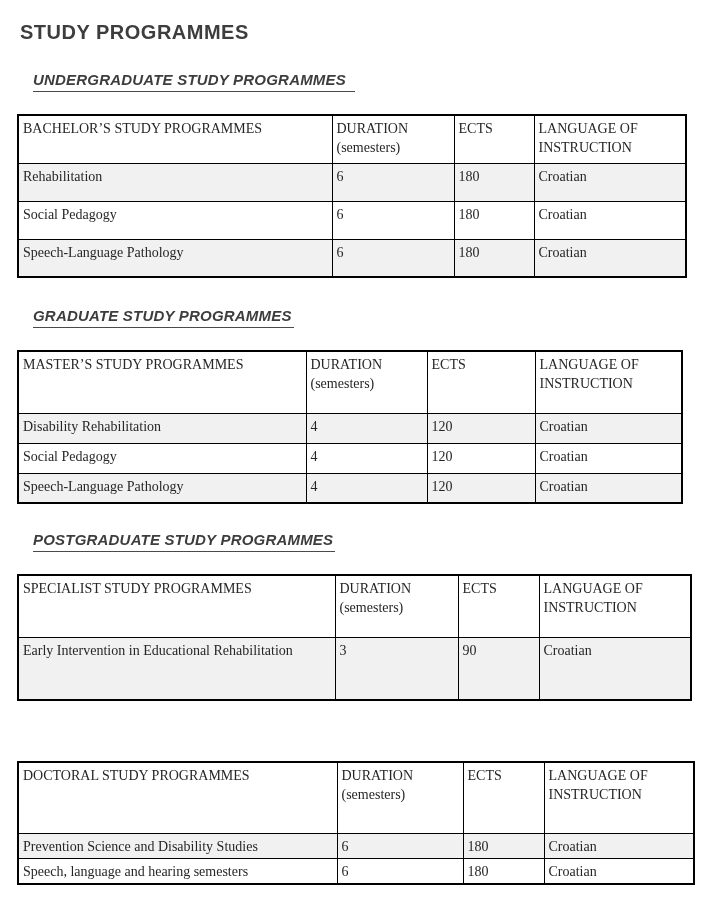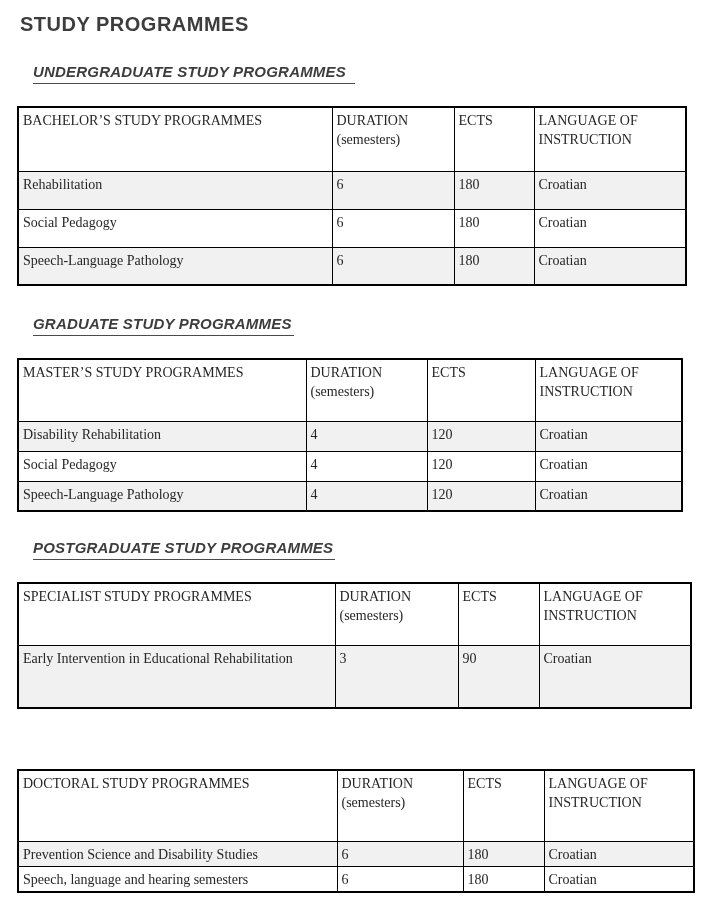--- a/index.html
+++ b/index.html
@@ -7,21 +7,21 @@
     padding: 0;
     background: #ffffff;
   }
   body {
     width: 719px;
     height: 899px;
     overflow: hidden;
     font-family: "Liberation Serif", serif;
   }
   .page {
-    padding: 13px 0 0 17px;
+    padding: 21px 0 0 17px;
   }
   .doc-title {
     font-family: "Liberation Sans", sans-serif;
     font-size: 20px;
     line-height: 22px;
     letter-spacing: 0.5px;
     color: #3d3d3d;
     margin: 0 0 0 3px;
   }
   .section-heading {
@@ -73,21 +73,21 @@
   .t1 { width: 668px; }
   .t1 .c1 { width: 314px; } .t1 .c2 { width: 122px; } .t1 .c3 { width: 80px; } .t1 .c4 { width: 152px; }
   .t2 { width: 664px; }
   .t2 .c1 { width: 288px; } .t2 .c2 { width: 121px; } .t2 .c3 { width: 108px; } .t2 .c4 { width: 147px; }
   .t3 { width: 673px; }
   .t3 .c1 { width: 317px; } .t3 .c2 { width: 123px; } .t3 .c3 { width: 81px; } .t3 .c4 { width: 152px; }
   .t4 { width: 676px; }
   .t4 .c1 { width: 319px; } .t4 .c2 { width: 126px; } .t4 .c3 { width: 81px; } .t4 .c4 { width: 150px; }
 
   
-  .t1 th { height: 64px; } .t1 td { height: 38px; }
+  .t1 th { height: 48px; } .t1 td { height: 38px; }
   .t2 th { height: 62px; } .t2 td { height: 30px; }
   .t3 th { height: 62px; } .t3 td { height: 63px; }
   .t4 th { height: 71px; } .t4 td { height: 24px; }
 </style>
 </head>
 <body>
 
 <div class="page">
 
   <h1 class="doc-title">STUDY PROGRAMMES</h1>

